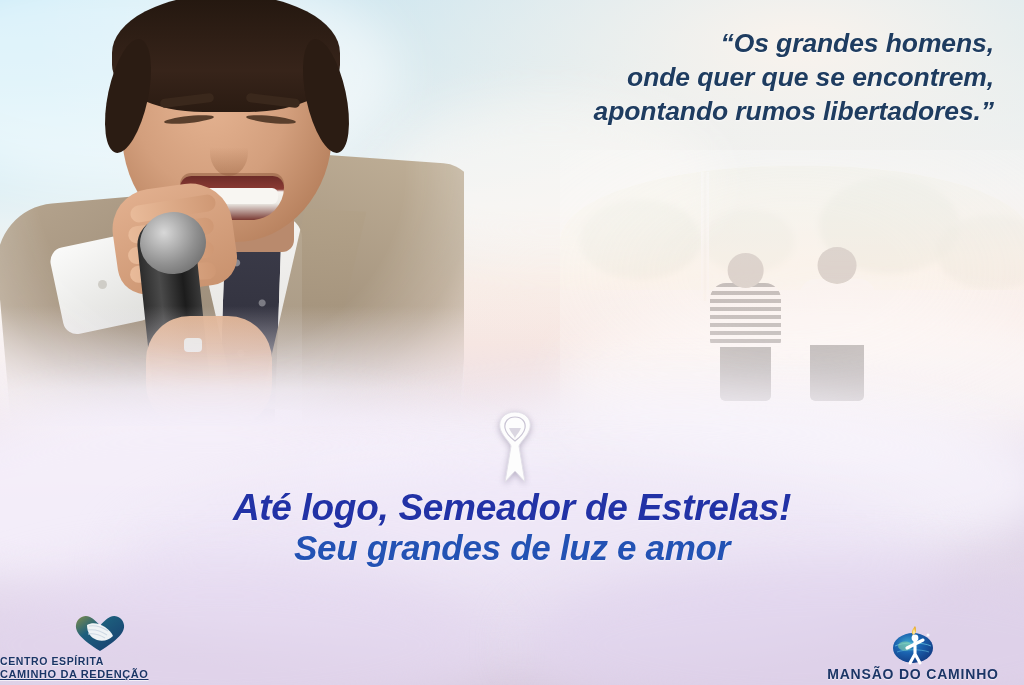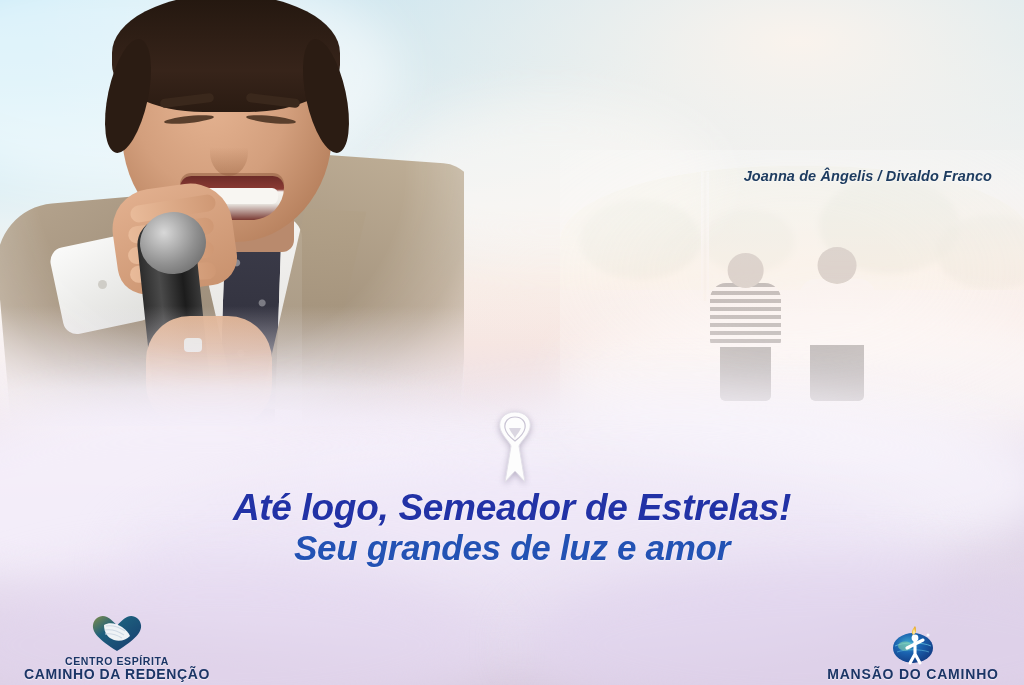--- a/index.html
+++ b/index.html
@@ -233,40 +233,40 @@
     text-shadow:0 1px 2px rgba(255,255,255,.6);
     font-style:italic;
   }
   .hl-1 { font-size:37px; line-height:40px; color:#2232a6; }
   .hl-2 { font-size:35px; line-height:39px; color:#2352b4; }
   .hl-3 { font-size:35px; line-height:40px; color:#2a79c4; }
 
   
   .logo-left {
     position:absolute;
-    left:17px; bottom:4px;
+    left:0; bottom:4px;
     width:200px;
-    text-align:center;
+    text-align:left;
   }
   .logo-right {
     position:absolute;
     right:6px; bottom:4px;
     width:210px;
     text-align:center;
   }
   .logo-mark { display:block; margin:0 auto 2px; }
   .logo-text {
     color:#1b3566;
     font-weight:bold;
     letter-spacing:.6px;
     line-height:13px;
     text-shadow:0 1px 1px rgba(255,255,255,.65);
   }
   .logo-text .l1 { display:block; font-size:10.5px; }
-  .logo-text .l2 { display:block; font-size:14px; }
+  .logo-text .l2 { display:block; font-size:11px;text-decoration:underline; }
   .logo-text .single { display:block; font-size:14px; letter-spacing:.8px; }
 </style>
 </head>
 <body>
 
 <div class="poster">
 
   <div class="cloud cl-a"></div>
   <div class="cloud cl-i"></div>
   <div class="cloud cl-f"></div>
@@ -327,22 +327,24 @@
     <div class="pt-fade"></div>
   </div>
 
   <div class="cloud cl-c"></div>
   <div class="cloud cl-d"></div>
   <div class="cloud cl-e"></div>
   <div class="cloud cl-g"></div>
   <div class="cloud cl-h"></div>
 
   <div class="quote">
-  </div>
-  <div class="attrib">Joanna de Ângelis / Divaldo Franco</div>
+    <span class="ln">“Os grandes homens,</span>
+    <span class="ln">onde quer que se encontrem,</span>
+    <span class="ln">apontando rumos libertadores.”</span>
+  </div>
 
   <svg class="ribbon" viewBox="0 0 56 76">
     <path d="M28 4 C18 4 11 11 13 20 C15 28 22 33 24 38 L18 74 L28 63 L38 74 L32 38 C34 33 41 28 43 20 C45 11 38 4 28 4 Z" fill="#fdfdfd" stroke="#e2dfe8" stroke-width="1"></path>
     <path d="M28 9 C21 9 17 14 18 20 C19 26 24 30 28 33 C32 30 37 26 38 20 C39 14 35 9 28 9 Z" fill="none" stroke="#c9c4d4" stroke-width="1.2"></path>
     <path d="M22 20 C24 25 28 28 28 31 C28 28 32 25 34 20 Z" fill="#bdb7ca" opacity=".55"></path>
   </svg>
 
   <div class="headline">
     <span class="hl hl-1">Até logo, Semeador de Estrelas!</span>
     <span class="hl hl-2">Seu grandes de luz e amor</span>

